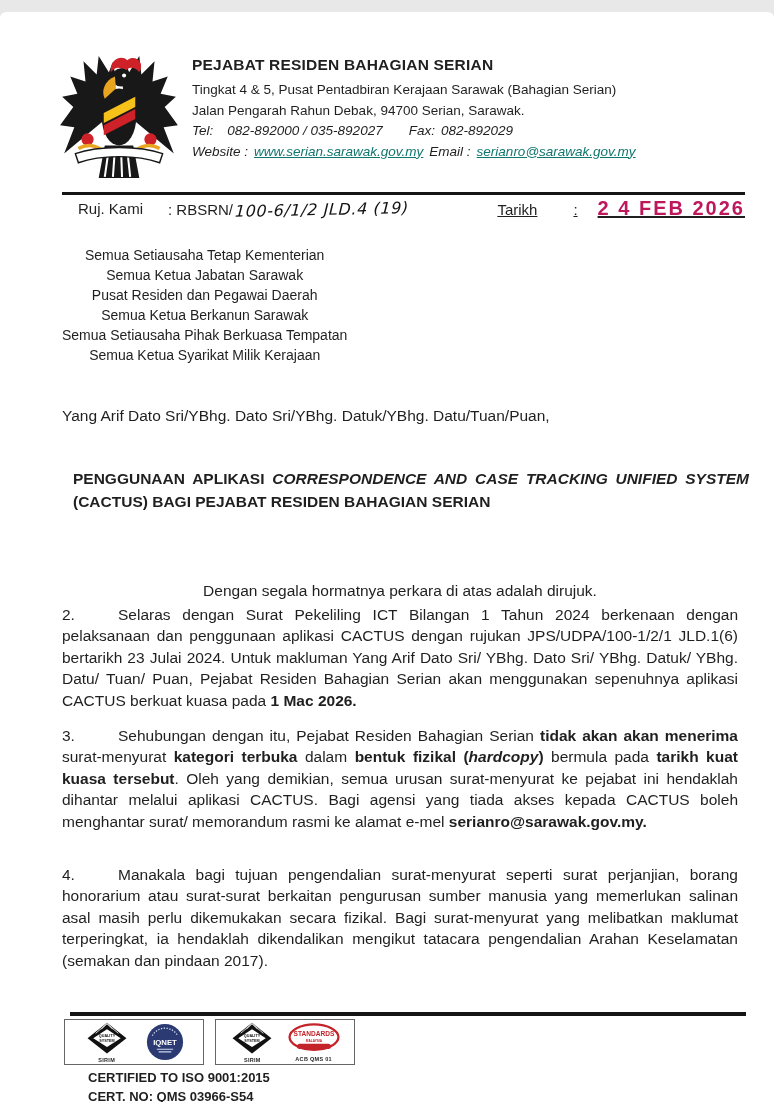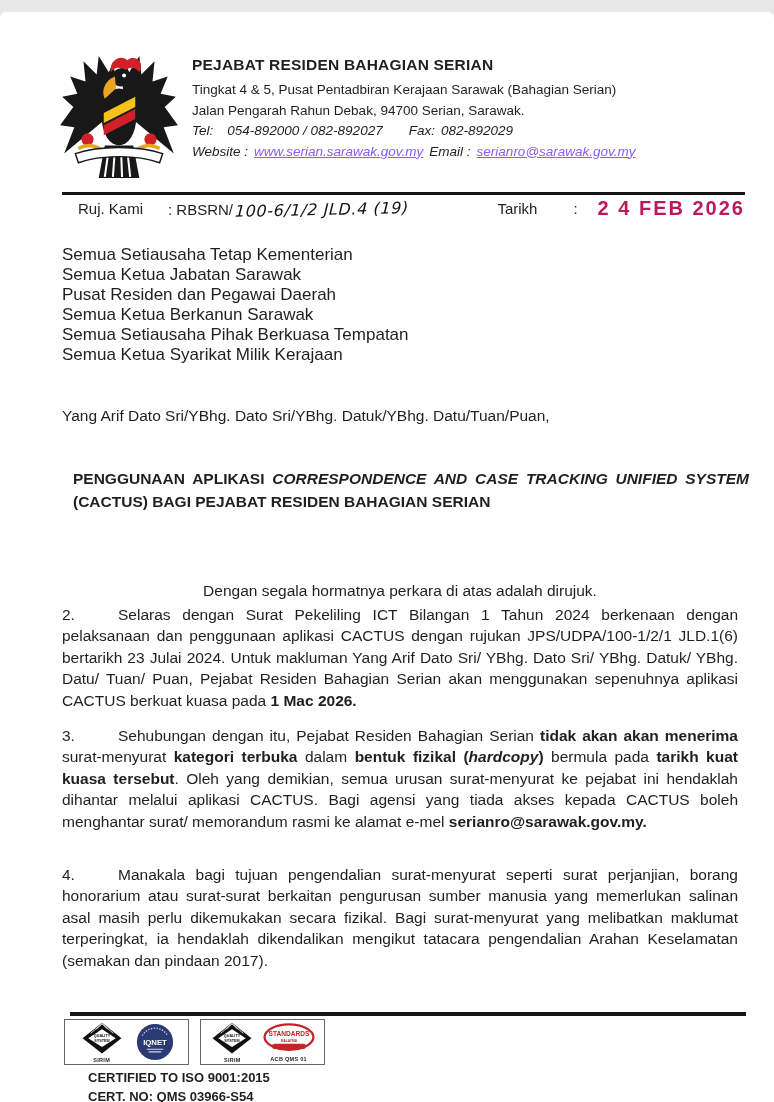--- a/index.html
+++ b/index.html
@@ -9,55 +9,55 @@
     margin:12px auto;
     border-radius:6px;
   }
   
   .letterhead{position:absolute;left:58px;top:36px;display:flex;align-items:flex-start;}
   .crest{width:122px;height:134px;flex:0 0 auto;}
   .lh-text{margin-left:12px;padding-top:8px;}
   .lh-title{font-weight:bold;font-size:15.5px;letter-spacing:.2px;margin-bottom:6px;}
   .lh-line{font-size:13.5px;line-height:20.5px;}
   .lh-ital{font-style:italic;}
-  .lh-link{color:#8b5cf6;text-decoration:underline;}
+  .lh-link{color:#0f766e;text-decoration:underline;}
   .sp1{display:inline-block;width:14px;}
   .sp2{display:inline-block;width:26px;}
   .sp3{display:inline-block;width:6px;}
   
   .rule-top{position:absolute;left:62px;top:180px;width:683px;height:3px;background:#151515;}
   .ref-row{position:absolute;left:78px;top:188px;width:667px;display:flex;align-items:flex-start;font-size:15px;}
   .ref-label{width:90px;flex:0 0 auto;}
   .ref-value{flex:1 1 auto;white-space:nowrap;}
   .handwriting{
     display:inline-block;font-family:"DejaVu Sans",sans-serif;font-style:italic;
     font-size:16px;letter-spacing:.6px;transform:rotate(-1.2deg) skewX(-4deg);
     margin-left:2px;color:#141414;
   }
-  .date-group{flex:0 0 auto;display:flex;align-items:flex-start;}
+  .date-group{flex:0 0 auto;display:flex;align-items:center;text-decoration:underline;}
   .date-label{margin-right:36px;}
   .date-colon{margin-right:20px;}
   .stamp{
     color:#be185d;font-weight:700;font-size:20px;letter-spacing:2px;
     line-height:20px;margin-top:-2px;white-space:nowrap;
   }
   
-  .recipients{position:absolute;left:62px;top:233px;font-size:17px;line-height:20px;}
+  .recipients{position:absolute;left:62px;top:233px;font-size:14px;line-height:20px;text-align:center;}
   .salutation{position:absolute;left:62px;top:395px;font-size:15.5px;}
   .subject{position:absolute;left:73px;top:455px;width:676px;font-size:15.5px;font-weight:bold;line-height:23px;text-align:justify;}
   .para{position:absolute;left:62px;width:676px;font-size:15.5px;line-height:21.6px;text-align:justify;}
   .p1{top:552px;text-align:center;}
   .p2{top:576px;}
   .p3{top:697px;}
   .p4{top:836px;}
   .pnum{display:inline-block;width:56px;}
   
   .rule-bottom{position:absolute;left:70px;top:1000px;width:676px;height:4px;background:#151515;}
   .badges{position:absolute;left:64px;top:1007px;display:flex;gap:11px;}
-  .badge-box{width:125px;height:46px;border:1px solid #666;background:#fff;display:flex;align-items:center;justify-content:space-evenly;padding:1px 2px;box-sizing:border-box;}
+  .badge-box{width:140px;height:46px;border:1px solid #666;background:#fff;display:flex;align-items:center;justify-content:space-evenly;padding:1px 2px;box-sizing:border-box;}
   .badge-unit{display:flex;flex-direction:column;align-items:center;}
   .badge-label{font-size:5.5px;font-weight:bold;letter-spacing:.3px;margin-top:1px;}
   .cert{position:absolute;left:88px;top:1056px;font-size:13px;font-weight:bold;line-height:19px;}
 </style>
 </head>
 <body>
 
 <div class="page">
 
   <header class="letterhead">
@@ -92,21 +92,21 @@
         <path d="M100,99 C91,94 82,96 77,101" stroke="#e9a51f" stroke-width="3.5" fill="none"></path>
 
         <path d="M17,104 C40,96 80,96 103,104 L100,113 C78,105 42,105 20,113 Z" fill="#ffffff" stroke="#181818" stroke-width="1.4"></path>
       </svg>
     </div>
     <div class="lh-text">
       <div class="lh-title">PEJABAT RESIDEN BAHAGIAN SERIAN</div>
       <div class="lh-line">Tingkat 4 &amp; 5, Pusat Pentadbiran Kerajaan Sarawak (Bahagian Serian)</div>
       <div class="lh-line">Jalan Pengarah Rahun Debak, 94700 Serian, Sarawak.</div>
       <div class="lh-line lh-ital">
-        <span>Tel:</span><span class="sp1"></span><span>054-892000 / 082-892027</span><span class="sp2"></span><span>Fax:</span><span class="sp3"></span><span>082-892029</span>
+        <span>Tel:</span><span class="sp1"></span><span>082-892000 / 035-892027</span><span class="sp2"></span><span>Fax:</span><span class="sp3"></span><span>082-892029</span>
       </div>
       <div class="lh-line lh-ital">
         <span>Website :</span><span class="sp3"></span><span class="lh-link">www.serian.sarawak.gov.my</span><span class="sp3"></span><span>Email :</span><span class="sp3"></span><span class="lh-link">serianro@sarawak.gov.my</span>
       </div>
     </div>
   </header>
 
   <div class="rule-top"></div>
 
   <div class="ref-row">

